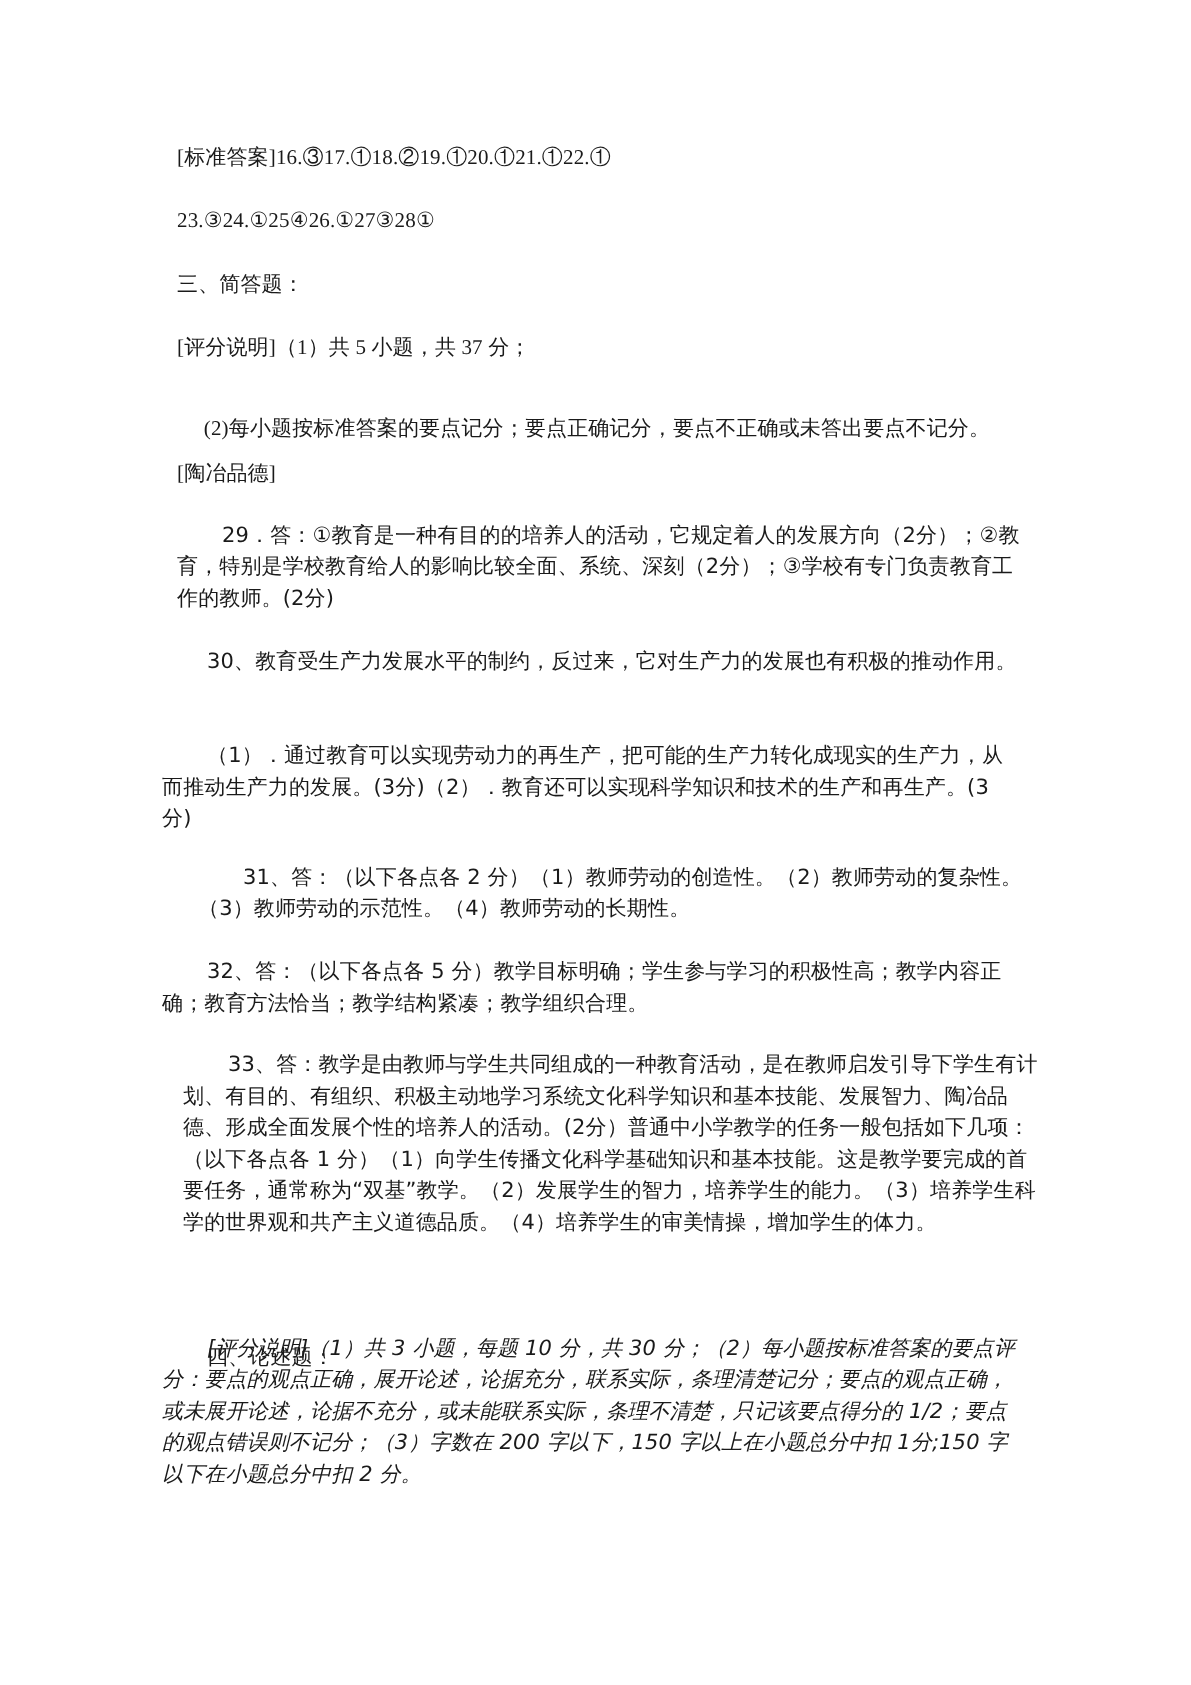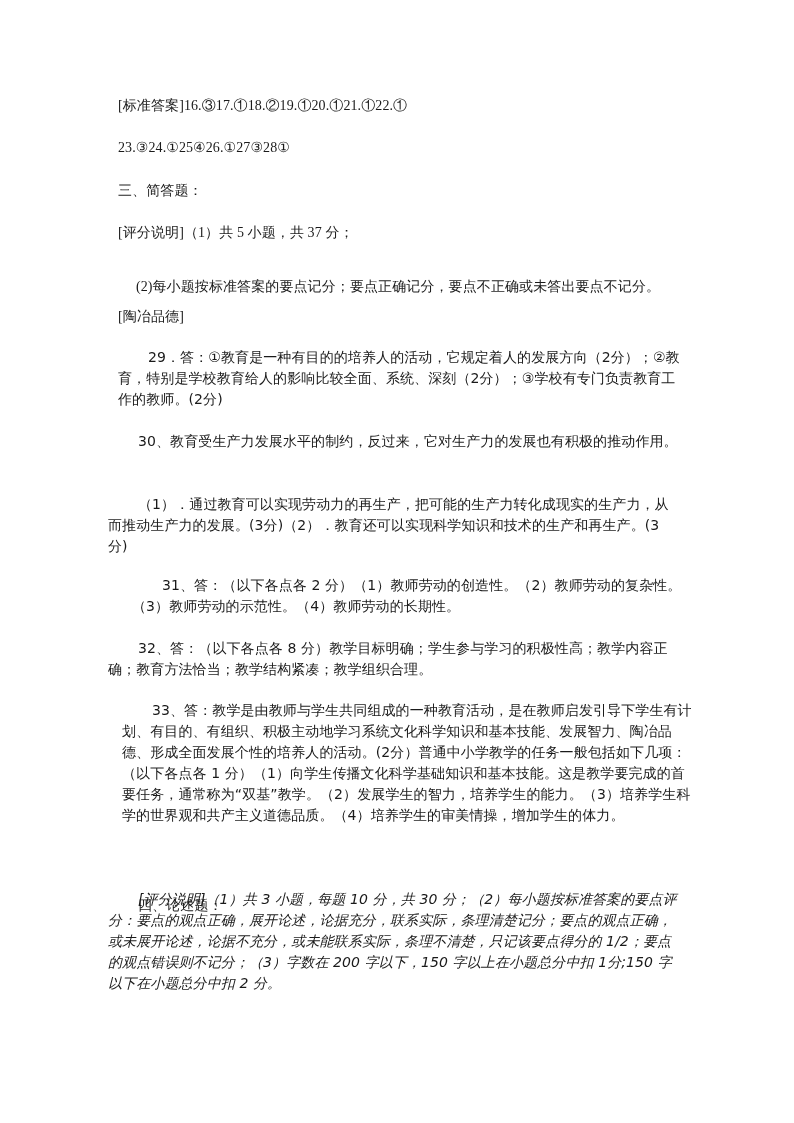--- a/index.html
+++ b/index.html
@@ -20,17 +20,17 @@
   <p class="p indent0" style="top:95px;">[标准答案]16.③17.①18.②19.①20.①21.①22.①</p>
   <p class="p indent0" style="top:137px;">23.③24.①25④26.①27③28①</p>
   <p class="p indent0" style="top:180px;">三、简答题：</p>
   <p class="p indent0" style="top:222px;">[评分说明]（1）共 5 小题，共 37 分；</p>
   <p class="p indent0" style="top:276px;text-align:center;">(2)每小题按标准答案的要点记分；要点正确记分，要点不正确或未答出要点不记分。</p>
   <p class="p indent0" style="top:306px;">[陶冶品德]</p>
   <p class="p indent1" style="top:347px; left:-10px; width:570px;margin-left:10px;">29．答：①教育是一种有目的的培养人的活动，它规定着人的发展方向（2分）；②教育，特别是学校教育给人的影响比较全面、系统、深刻（2分）；③学校有专门负责教育工作的教师。(2分)</p>
   <p class="p indent1" style="top:431px; left:-10px; width:580px;">30、教育受生产力发展水平的制约，反过来，它对生产力的发展也有积极的推动作用。</p>
   <p class="p indent1" style="top:494px; left:-10px; width:570px;">（1）．通过教育可以实现劳动力的再生产，把可能的生产力转化成现实的生产力，从而推动生产力的发展。(3分)（2）．教育还可以实现科学知识和技术的生产和再生产。(3分)</p>
   <p class="p indent1" style="top:575px; left:-10px; width:570px;margin-left:24px;">31、答：（以下各点各 2 分）（1）教师劳动的创造性。（2）教师劳动的复杂性。（3）教师劳动的示范性。（4）教师劳动的长期性。</p>
-  <p class="p indent1" style="top:638px; left:-10px; width:570px;">32、答：（以下各点各 8 分）教学目标明确；学生参与学习的积极性高；教学内容正确；教育方法恰当；教学结构紧凑；教学组织合理。</p>
+  <p class="p indent1" style="top:638px; left:-10px; width:570px;">32、答：（以下各点各 5 分）教学目标明确；学生参与学习的积极性高；教学内容正确；教育方法恰当；教学结构紧凑；教学组织合理。</p>
   <p class="p indent1" style="top:700px; left:-10px; width:570px;margin-left:14px;">33、答：教学是由教师与学生共同组成的一种教育活动，是在教师启发引导下学生有计划、有目的、有组织、积极主动地学习系统文化科学知识和基本技能、发展智力、陶冶品德、形成全面发展个性的培养人的活动。(2分）普通中小学教学的任务一般包括如下几项：（以下各点各 1 分）（1）向学生传播文化科学基础知识和基本技能。这是教学要完成的首要任务，通常称为“双基”教学。（2）发展学生的智力，培养学生的能力。（3）培养学生科学的世界观和共产主义道德品质。（4）培养学生的审美情操，增加学生的体力。</p>
   <p class="p indent1" style="top:847px; left:-10px; width:570px;margin-top:48px;">四、论述题：</p>
   <p class="p indent1" style="top:889px; left:-10px; width:570px;font-style:italic;">[评分说明]（1）共 3 小题，每题 10 分，共 30 分；（2）每小题按标准答案的要点评分：要点的观点正确，展开论述，论据充分，联系实际，条理清楚记分；要点的观点正确，或未展开论述，论据不充分，或未能联系实际，条理不清楚，只记该要点得分的 1/2；要点的观点错误则不记分；（3）字数在 200 字以下，150 字以上在小题总分中扣 1分;150 字以下在小题总分中扣 2 分。</p>
 </div>
 
 </body></html>

